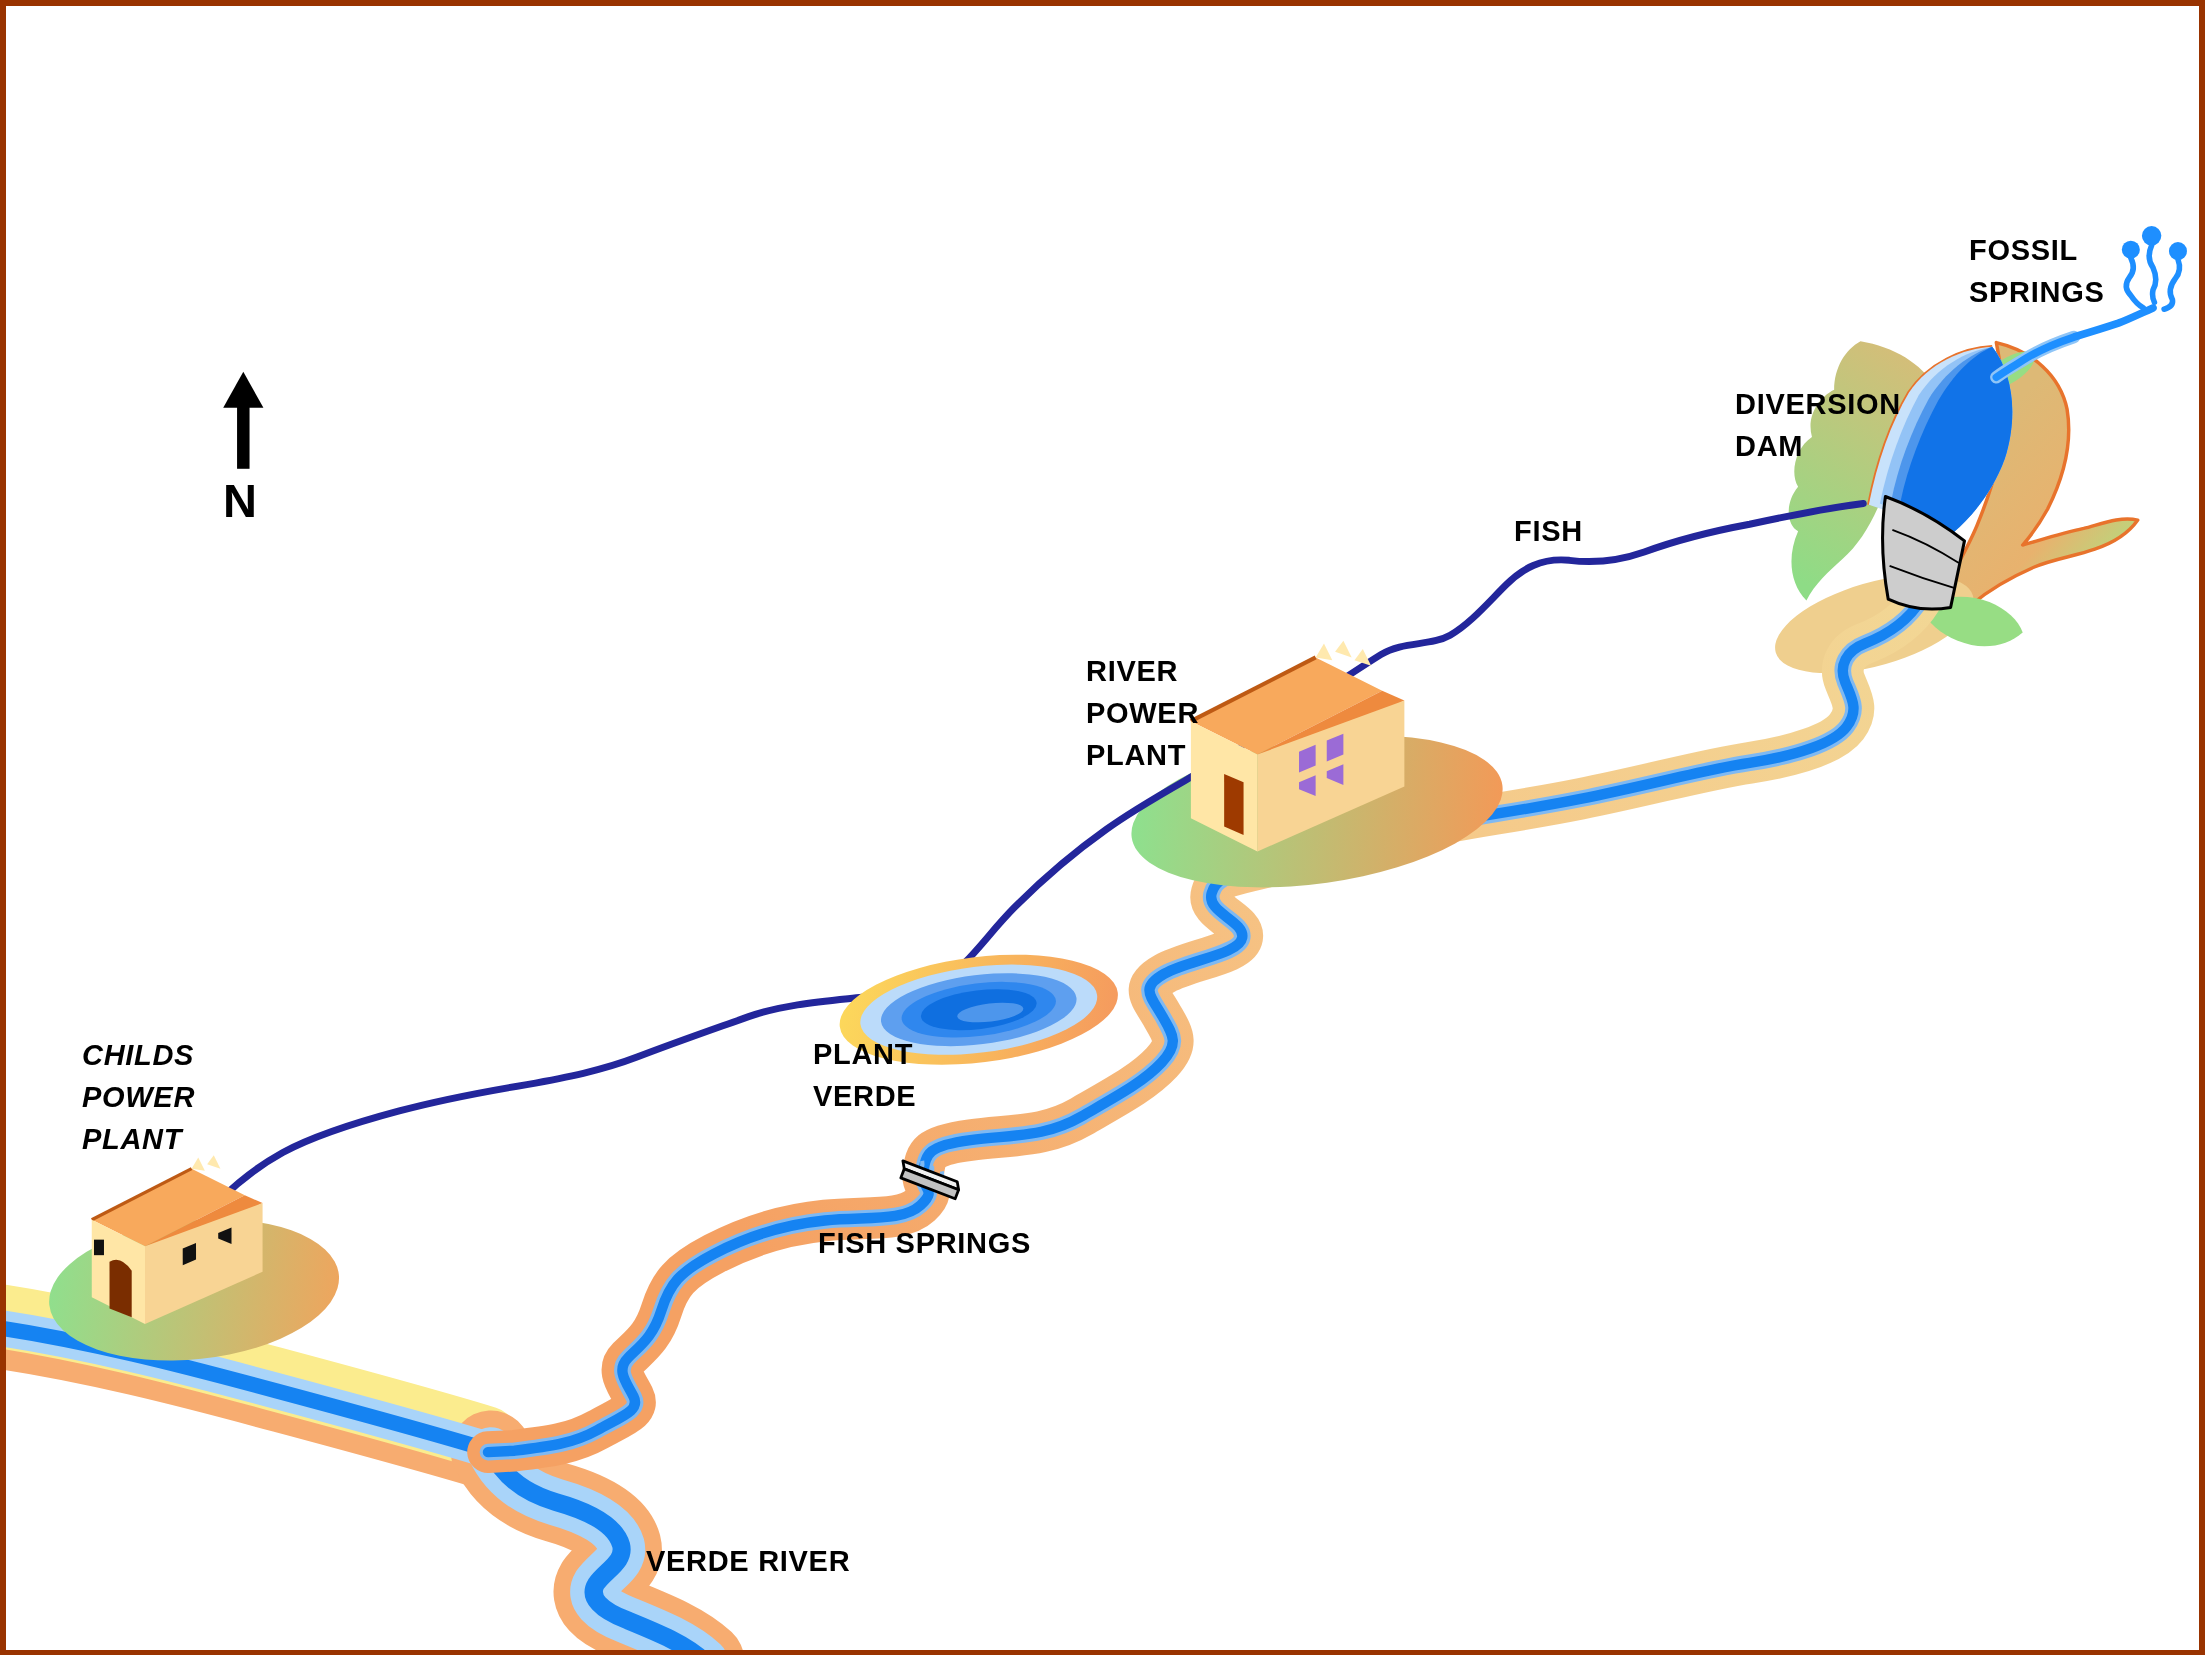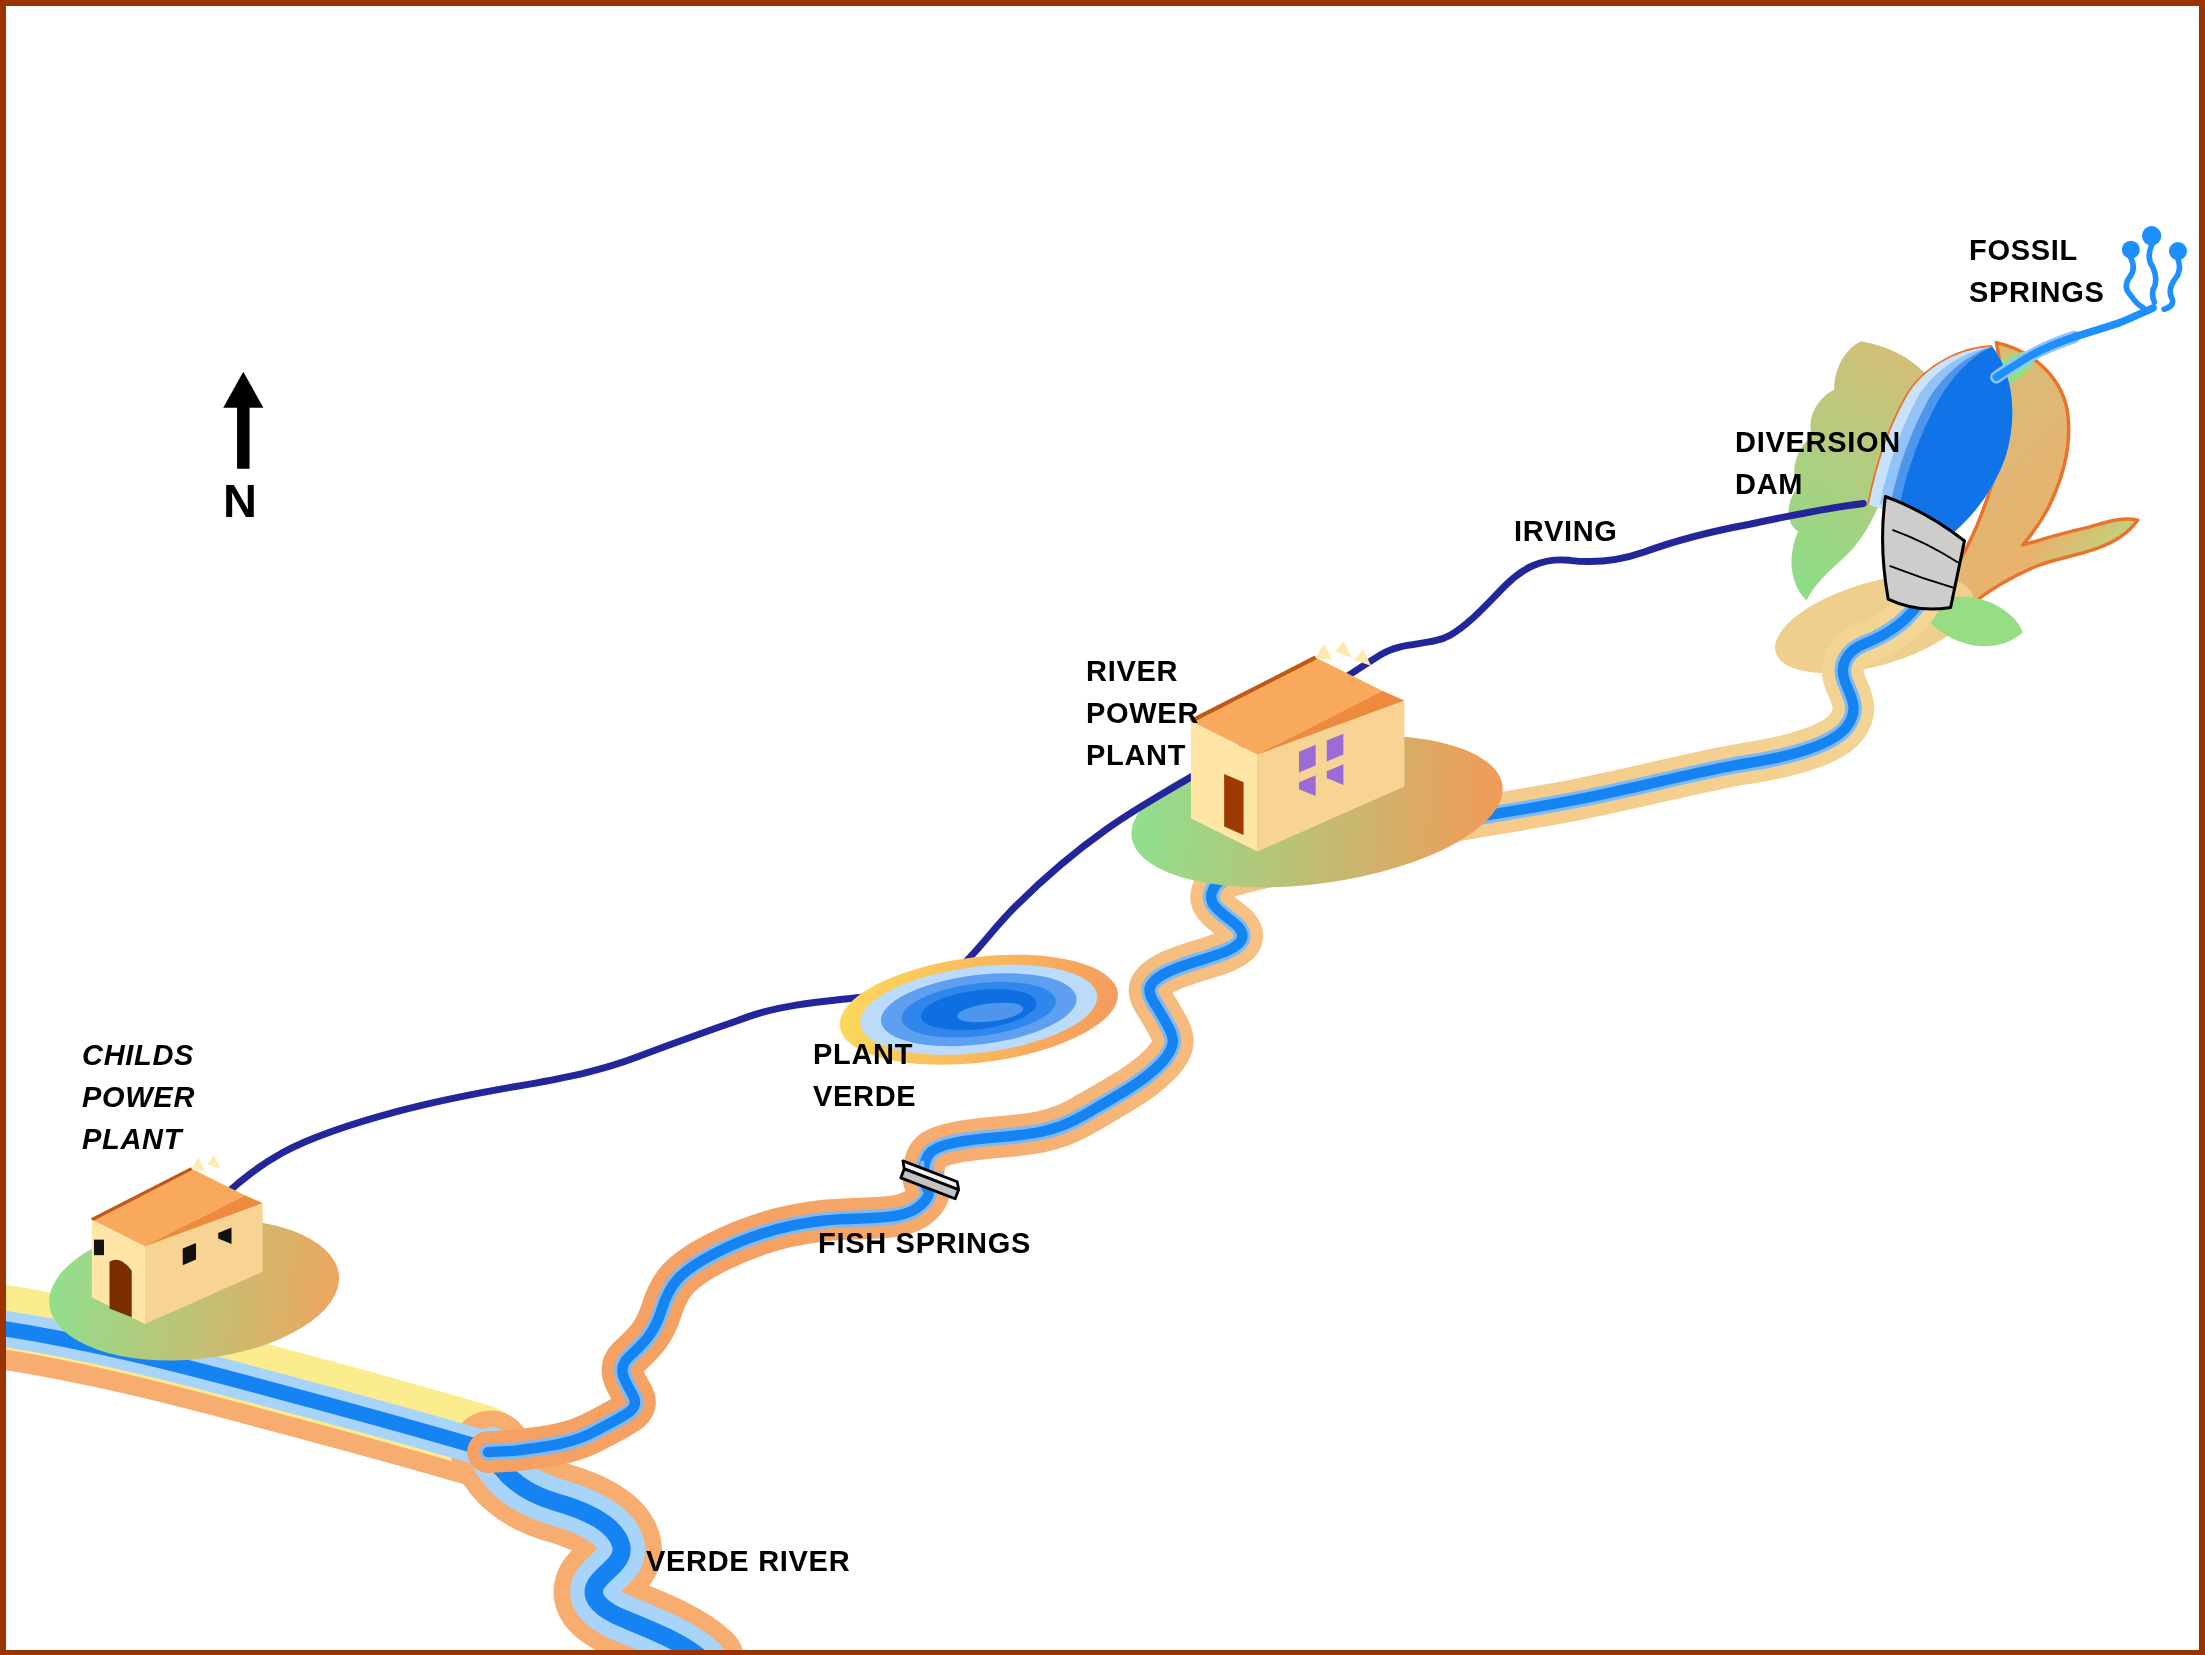--- a/index.html
+++ b/index.html
@@ -181,26 +181,26 @@
   <g fill="#000">
     <rect x="171" y="292" width="9" height="46"></rect>
     <polygon points="175.5,268 161,294 190,294"></polygon>
   </g>
 </svg>
 
 <div class="lbl" style="left:1969px;top:229px;">
   <div>FOSSIL</div>
   <div>SPRINGS</div>
 </div>
-<div class="lbl" style="left:1735px;top:383px;margin-top:38px;">
+<div class="lbl" style="left:1735px;top:383px;">
   <div>DIVERSION</div>
   <div>DAM</div>
 </div>
 <div class="lbl" style="left:1514px;top:510px;">
-  <div>IRVING</div>
+  <div>FISH</div>
 </div>
 <div class="lbl" style="left:1086px;top:650px;">
   <div>RIVER</div>
   <div>POWER</div>
   <div>PLANT</div>
 </div>
 <div class="lbl" style="left:813px;top:1033px;">
   <div>PLANT</div>
   <div>VERDE</div>
 </div>

